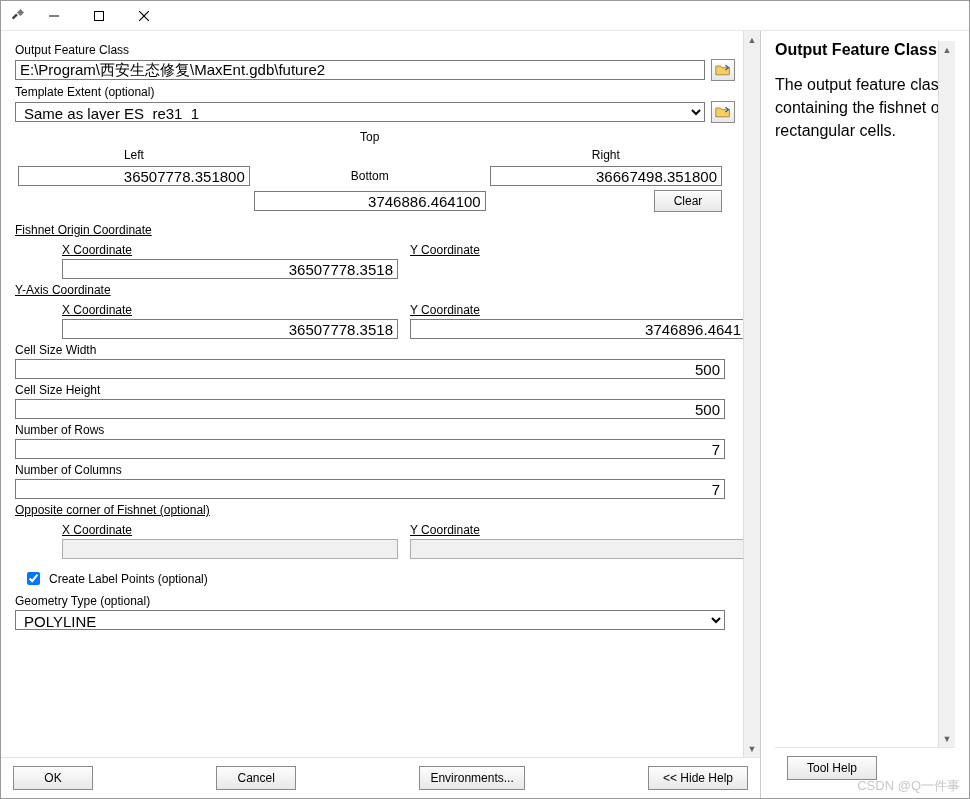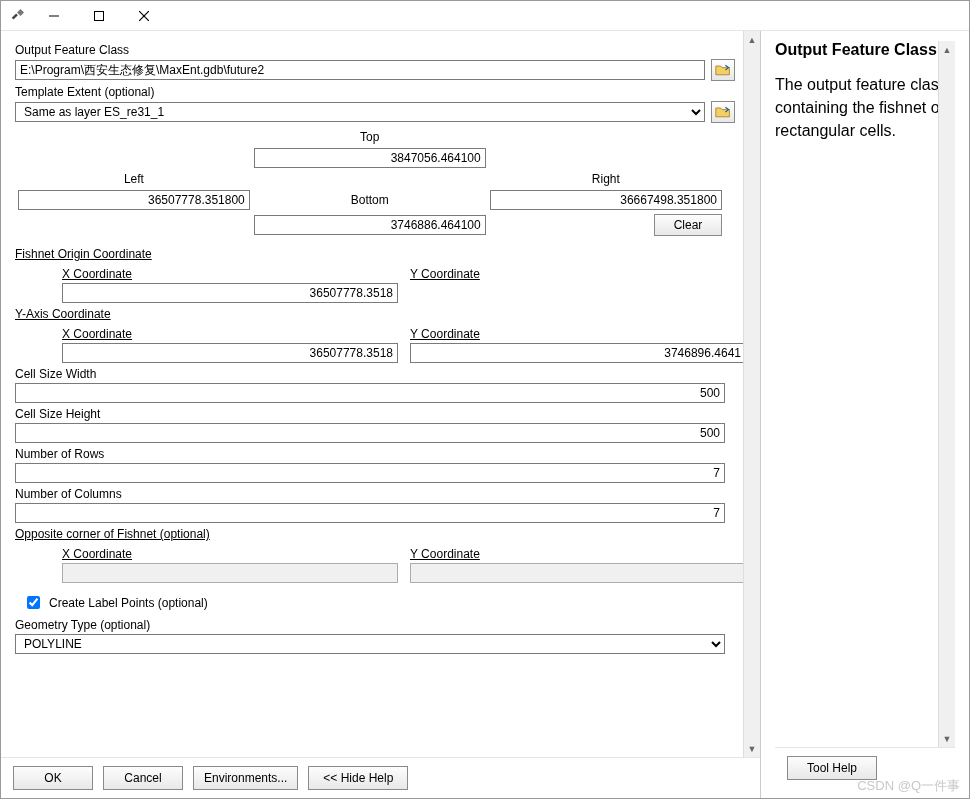--- a/index.html
+++ b/index.html
@@ -12,37 +12,37 @@
   .winbtn { width: 45px; height: 28px; display: flex; align-items: center; justify-content: center; font-size: 13px; }
   .content-area { flex: 1; display: flex; position: relative; overflow: hidden; }
   .main-panel { width: 760px; height: 100%; display: flex; flex-direction: column; border-right: 1px solid #ccc; }
   .form-scroll { flex: 1; position: relative; padding: 8px 14px 8px 14px; overflow-y: auto; }
   .help-panel { flex: 1; padding: 10px 14px; display: flex; flex-direction: column; }
   .help-panel h2 { font-size: 16px; font-weight: bold; margin: 0 0 14px 0; }
   .help-panel p { font-size: 16px; margin: 0; line-height: 1.45; }
   .label { font-size: 12px; margin: 4px 0 2px 0; display: block; }
   .row { display: flex; align-items: center; gap: 6px; margin-bottom: 4px; }
   input.text, select.text {
-    height: 20px; border: 1px solid #7a7a7a; font-size: 12px; padding: 1px 4px; background: #fff;
+    height: 20px; border: 1px solid #7a7a7a; font-size: 15px; padding: 1px 4px; background: #fff;
   }
   input.text[readonly] { background: #f0f0f0; color: #555; border-color: #adadad; }
   input.right { text-align: right; }
   .full { width: 710px; }
   .with-btn { width: 690px; }
   .iconbtn { width: 24px; height: 22px; border: 1px solid #8a8a8a; background: linear-gradient(#fff,#e7e7e7); display: flex; align-items: center; justify-content: center; }
   .folder-svg { width: 16px; height: 14px; }
   .section { margin-top: 8px; text-decoration: underline; }
   .ext-label-center { text-align: center; font-size: 12px; }
   .ext-cell { width: 224px; }
   .extent-grid { margin: 2px 0 4px 0; }
   .twocol { display: flex; gap: 12px; margin-left: 47px; }
   .col { flex: 1; }
   .col .text { width: 100%; }
   .btn { height: 22px; min-width: 68px; padding: 0 10px; border: 1px solid #8a8a8a; background: linear-gradient(#fdfdfd,#e8e8e8); font-size: 12px; cursor: default; }
-  .btn-row { display: flex; gap: 10px; justify-content: flex-start; padding: 8px 12px; border-top: 1px solid #e5e5e5; align-items: center; position: relative; }
+  .btn-row { display: flex; gap: 10px; justify-content: space-between; padding: 8px 12px; border-top: 1px solid #e5e5e5; align-items: center; position: relative; }
   .btn-row .btn { min-width: 80px; height: 24px; }
   .checkbox-line { display: flex; align-items: center; gap: 6px; margin: 10px 0 6px 8px; }
   input[type=checkbox] { width: 13px; height: 13px; }
   .watermark { position: absolute; right: 10px; bottom: 4px; color: #c8c8c8; font-size: 13px; pointer-events: none; }
   .scrollbar-v { position: absolute; right: 0; top: 0; bottom: 0; width: 17px; background: #f0f0f0; border-left: 1px solid #ddd; display: flex; flex-direction: column; align-items: center; }
   .scroll-arrow { width: 17px; height: 17px; display:flex;align-items:center;justify-content:center;color:#666;font-size:9px;}
   .scroll-track { flex: 1; }
   .help-scroll-area { flex:1; position:relative; }
   .main-with-scrollhint { position:relative; flex:1; display:flex; }
 </style>
@@ -112,25 +112,20 @@
 
           
           <table class="extent-grid" style="width:710px">
             <tbody>
                 <tr>
               <td style="width:236px"></td>
               <td class="ext-label-center" style="width:236px"><span>Top</span></td>
               <td style="width:236px"></td>
             </tr>
             <tr>
-              <td></td>
-              <td><input class="text right ext-cell" style="width: 100%;" value="3847056.464100"></td>
-              <td></td>
-            </tr>
-            <tr>
               <td class="ext-label-center"><span>Left</span></td>
               <td></td>
               <td class="ext-label-center"><span>Right</span></td>
             </tr>
             <tr>
               <td><input class="text right" style="width: 100%;" value="36507778.351800"></td>
               <td class="ext-label-center"><span>Bottom</span></td>
               <td><input class="text right" style="width: 100%;" value="36667498.351800"></td>
             </tr>
             <tr>

